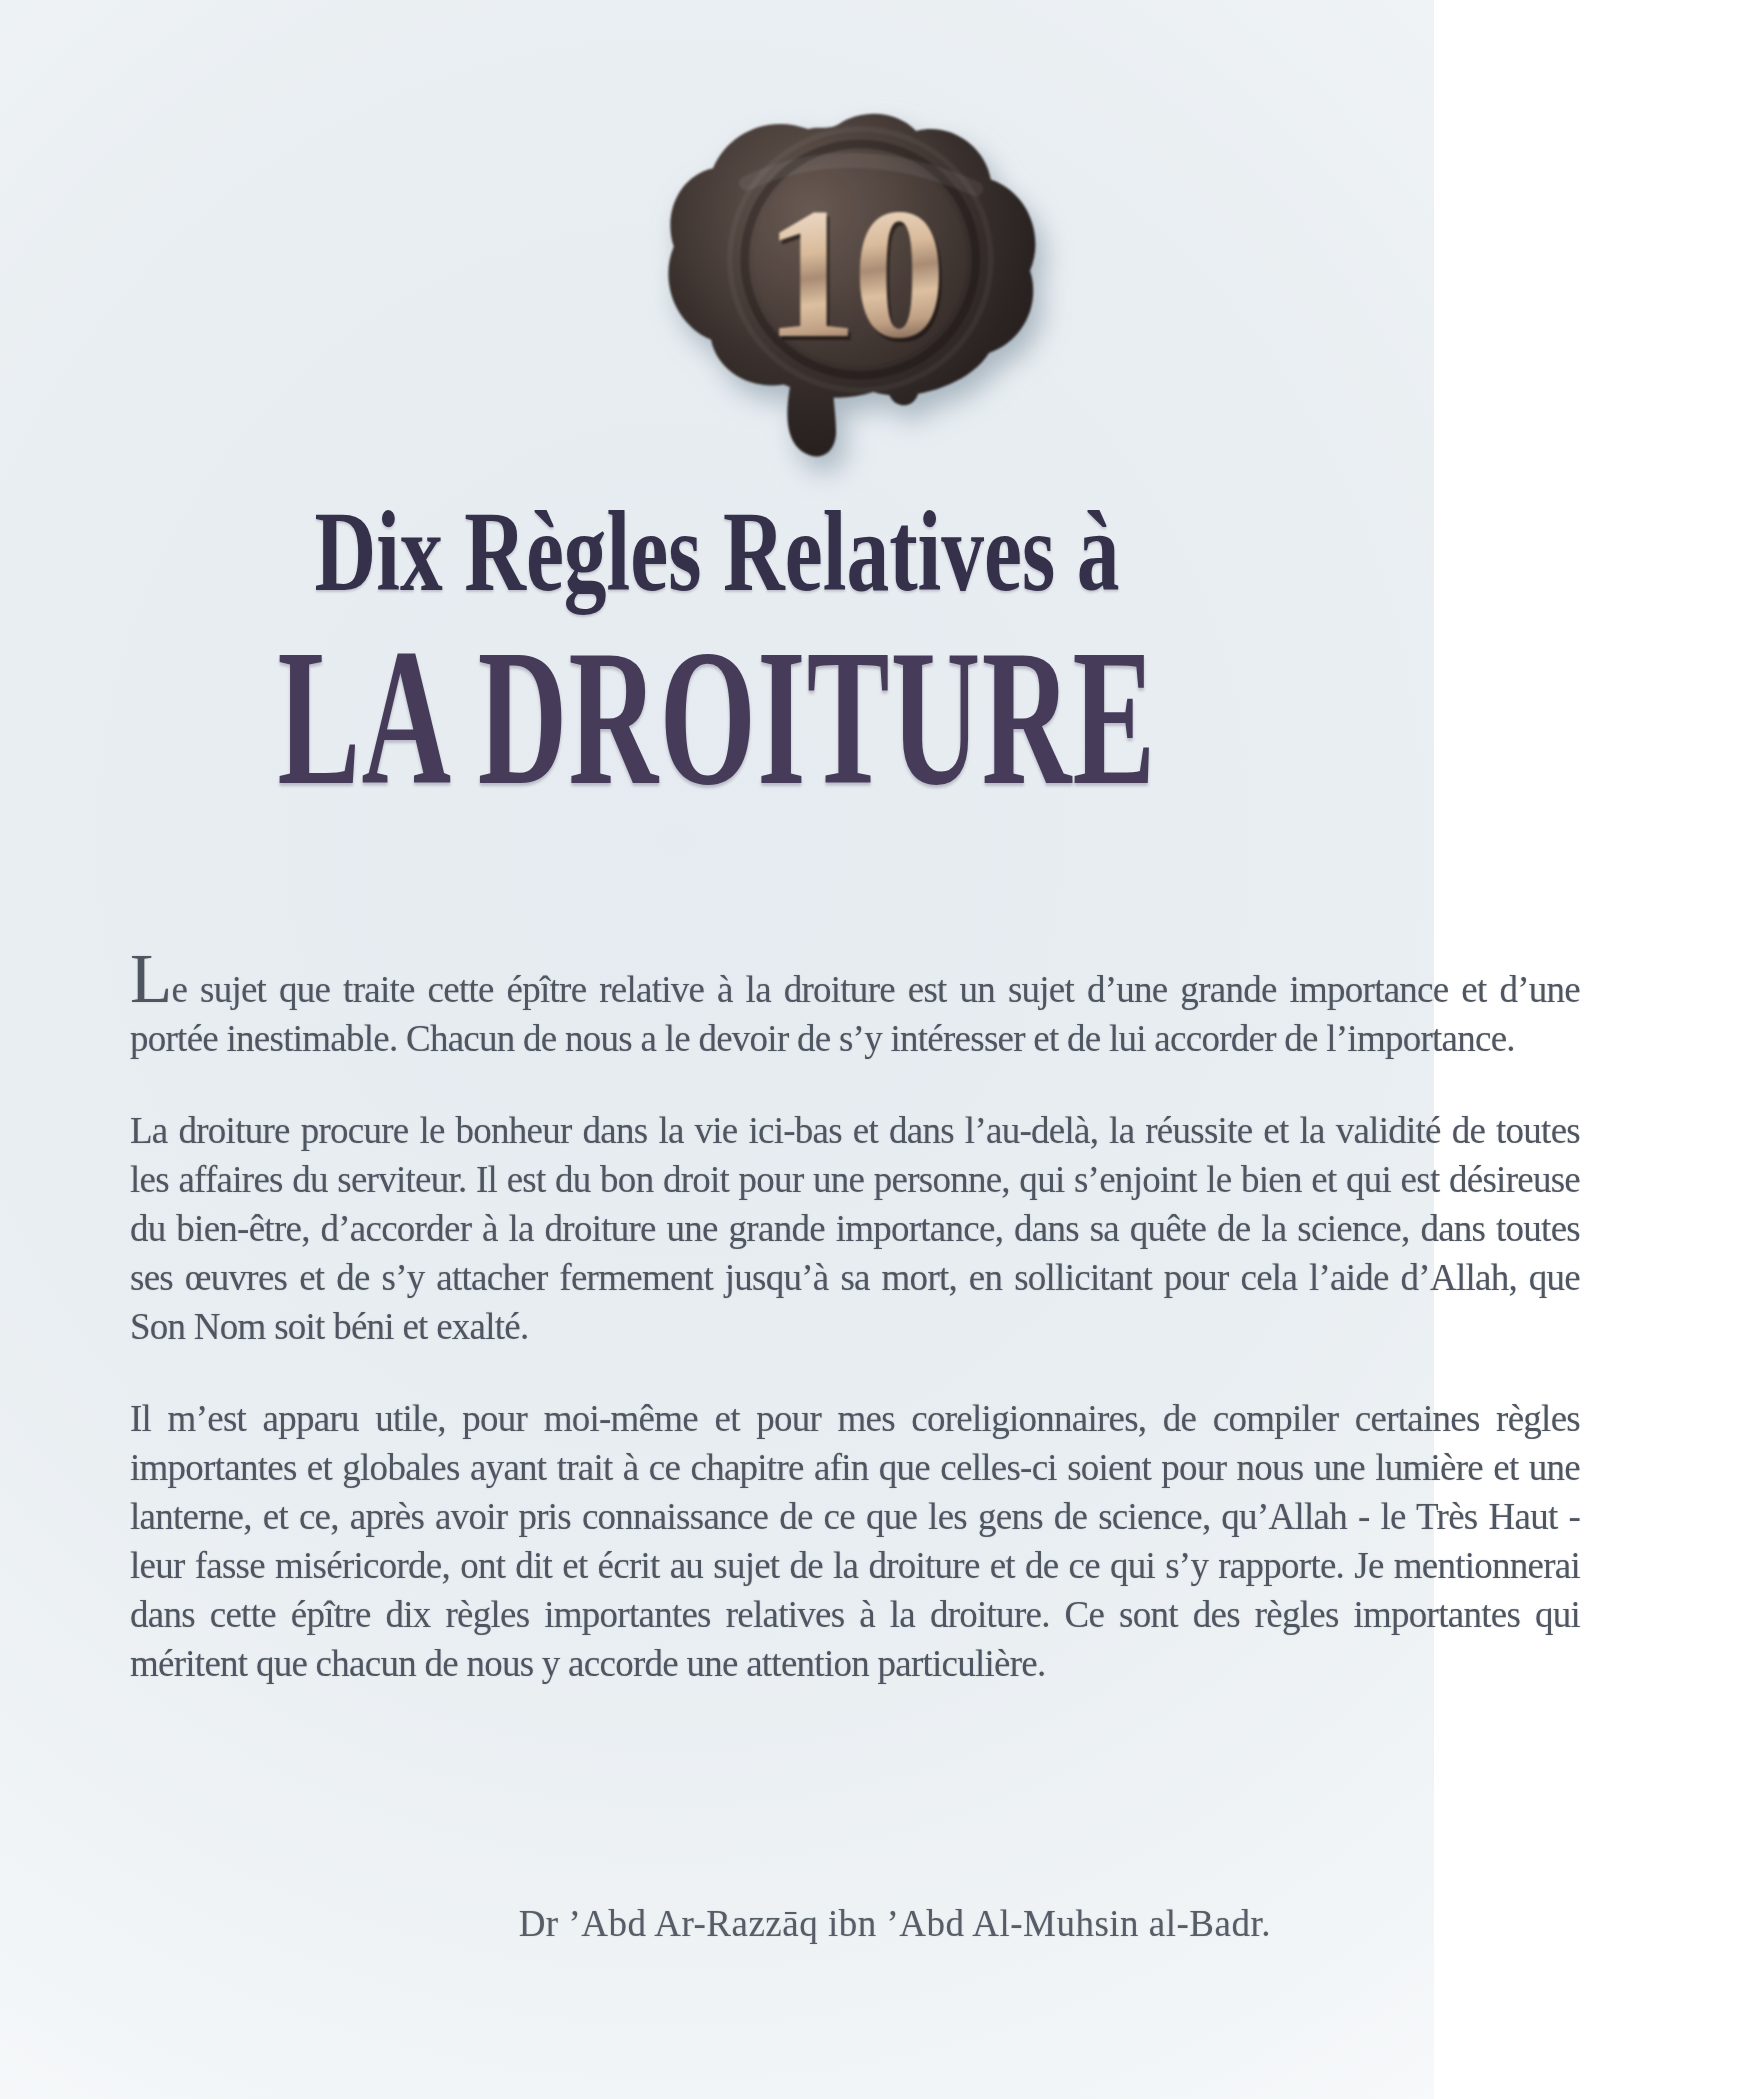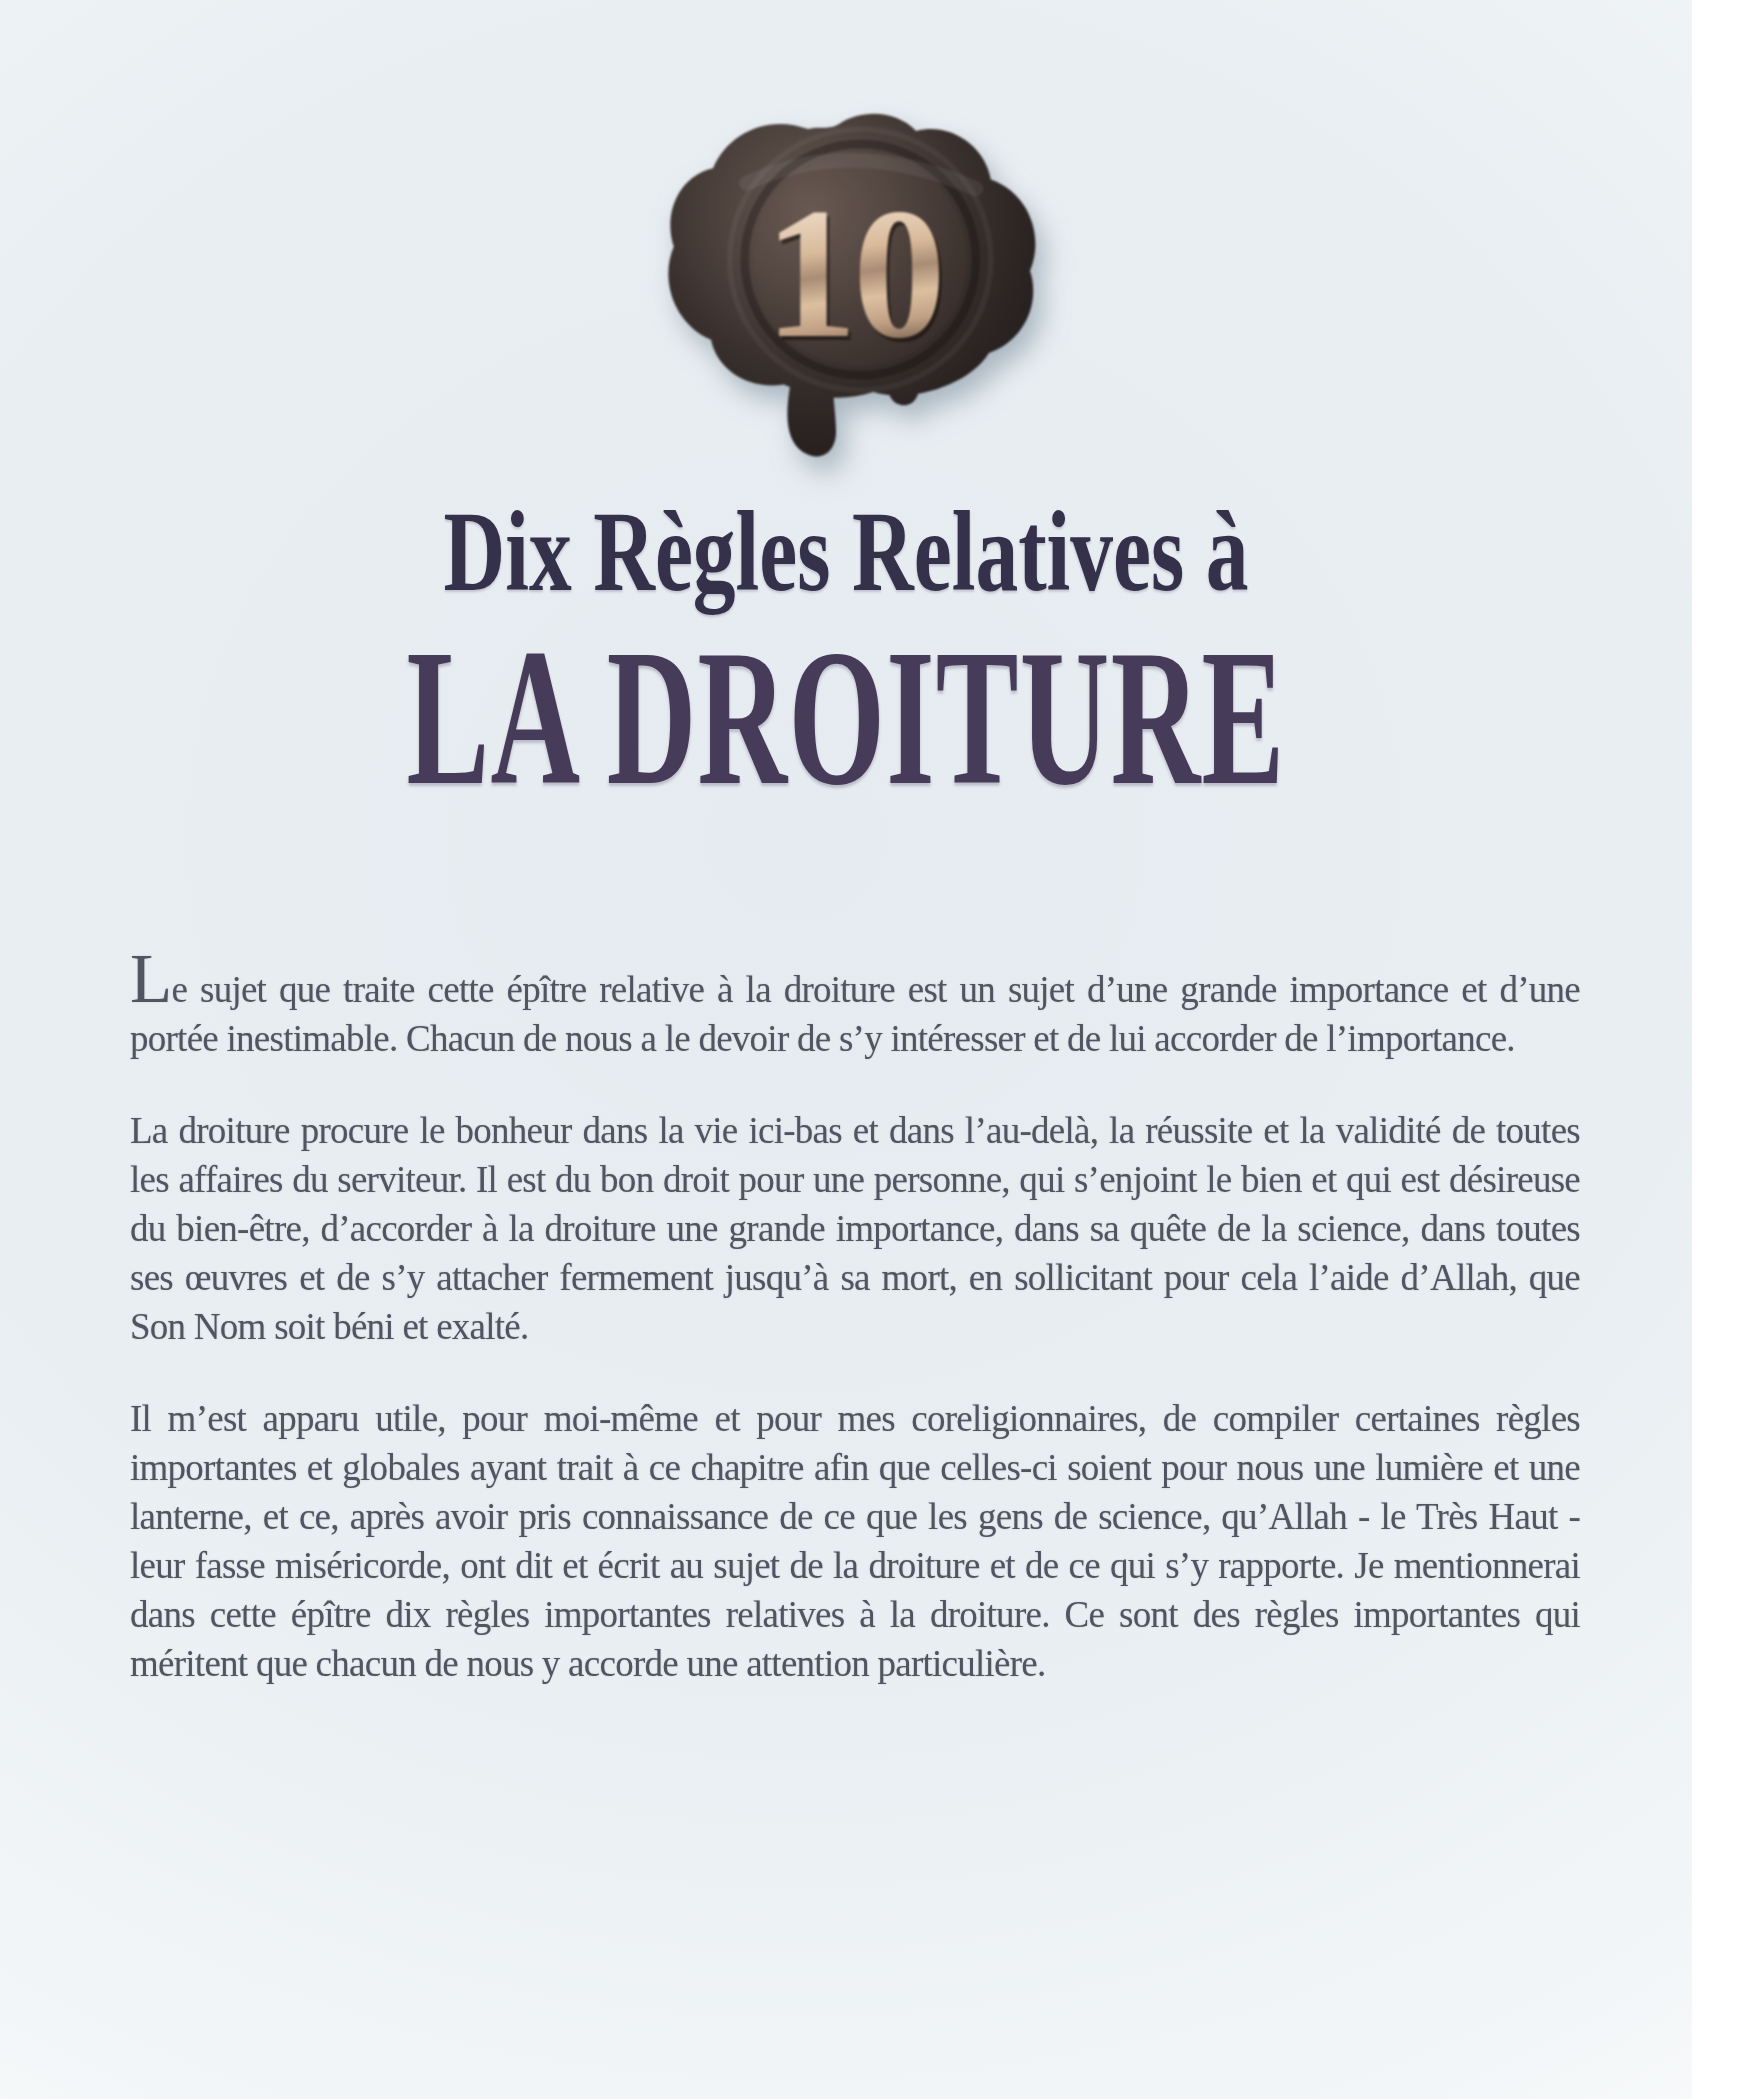--- a/index.html
+++ b/index.html
@@ -4,21 +4,21 @@
 <style>
   html, body {
     margin: 0;
     padding: 0;
     width: 1750px;
     height: 2099px;
     overflow: hidden;
   }
   .page {
     position: relative;
-    width: 1692px;
+    width: 1434px;
     height: 2099px;
     background:
       radial-gradient(ellipse 130% 95% at 47% 40%,
         var(--c-page-tint, #e5ebf0) 0%,
         #e9eef2 40%,
         #f0f4f6 62%,
         #fafbfc 82%,
         #ffffff 100%);
     font-family: "Liberation Serif", serif;
   }
@@ -160,15 +160,16 @@
 
   <h1 class="title-line1">Dix Règles Relatives à</h1>
   <h1 class="title-line2">LA DROITURE</h1>
 
   <div class="body-text">
     <p class="para first">Le sujet que traite cette épître relative à la droiture est un sujet d’une grande importance et d’une portée inestimable. Chacun de nous a le devoir de s’y intéresser et de lui accorder de l’importance.</p>
     <p class="para">La droiture procure le bonheur dans la vie ici-bas et dans l’au-delà, la réussite et la validité de toutes les affaires du serviteur. Il est du bon droit pour une personne, qui s’enjoint le bien et qui est désireuse du bien-être, d’accorder à la droiture une grande importance, dans sa quête de la science, dans toutes ses œuvres et de s’y attacher fermement jusqu’à sa mort, en sollicitant pour cela l’aide d’Allah, que Son Nom soit béni et exalté.</p>
     <p class="para">Il m’est apparu utile, pour moi-même et pour mes coreligionnaires, de compiler certaines règles importantes et globales ayant trait à ce chapitre afin que celles-ci soient pour nous une lumière et une lanterne, et ce, après avoir pris connaissance de ce que les gens de science, qu’Allah - le Très Haut - leur fasse miséricorde, ont dit et écrit au sujet de la droiture et de ce qui s’y rapporte. Je mentionnerai dans cette épître dix règles importantes relatives à la droiture. Ce sont des règles importantes qui méritent que chacun de nous y accorde une attention particulière.</p>
   </div>
 
+  <div class="author">Dr ’Abd Ar-Razzāq ibn ’Abd Al-Muhsin al-Badr.</div>
 
 </div>
 
 
 </body></html>

